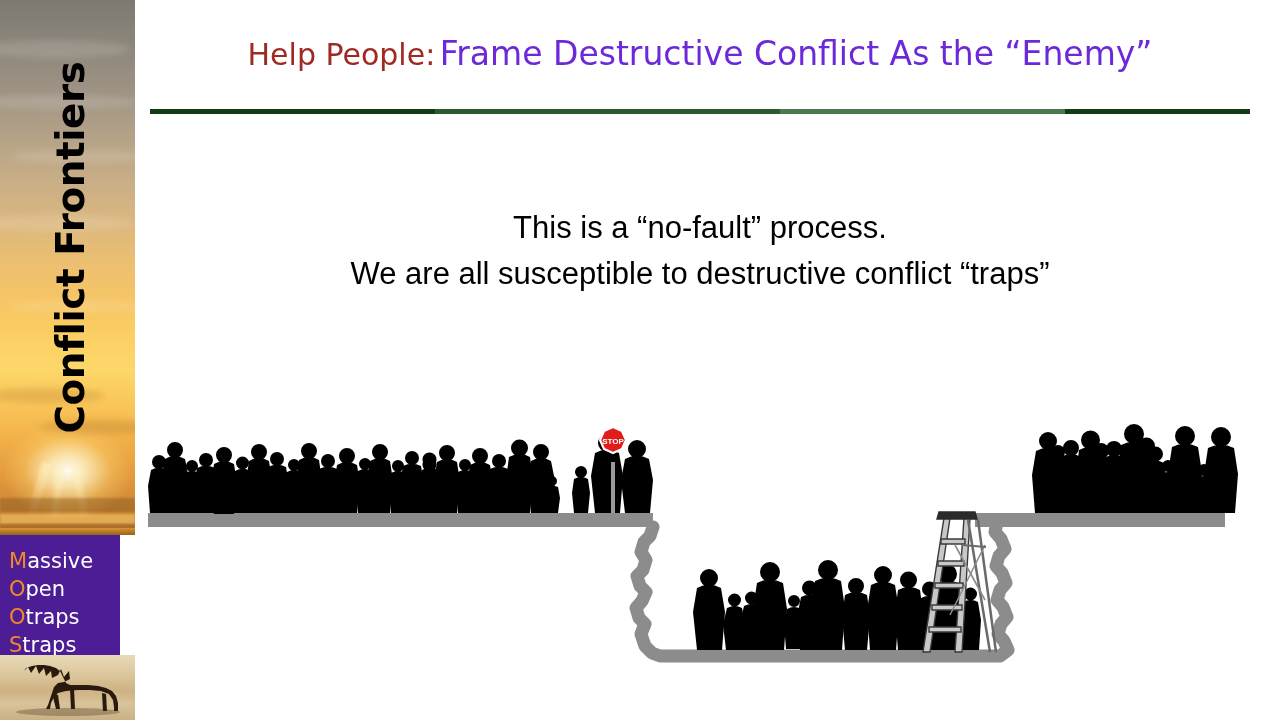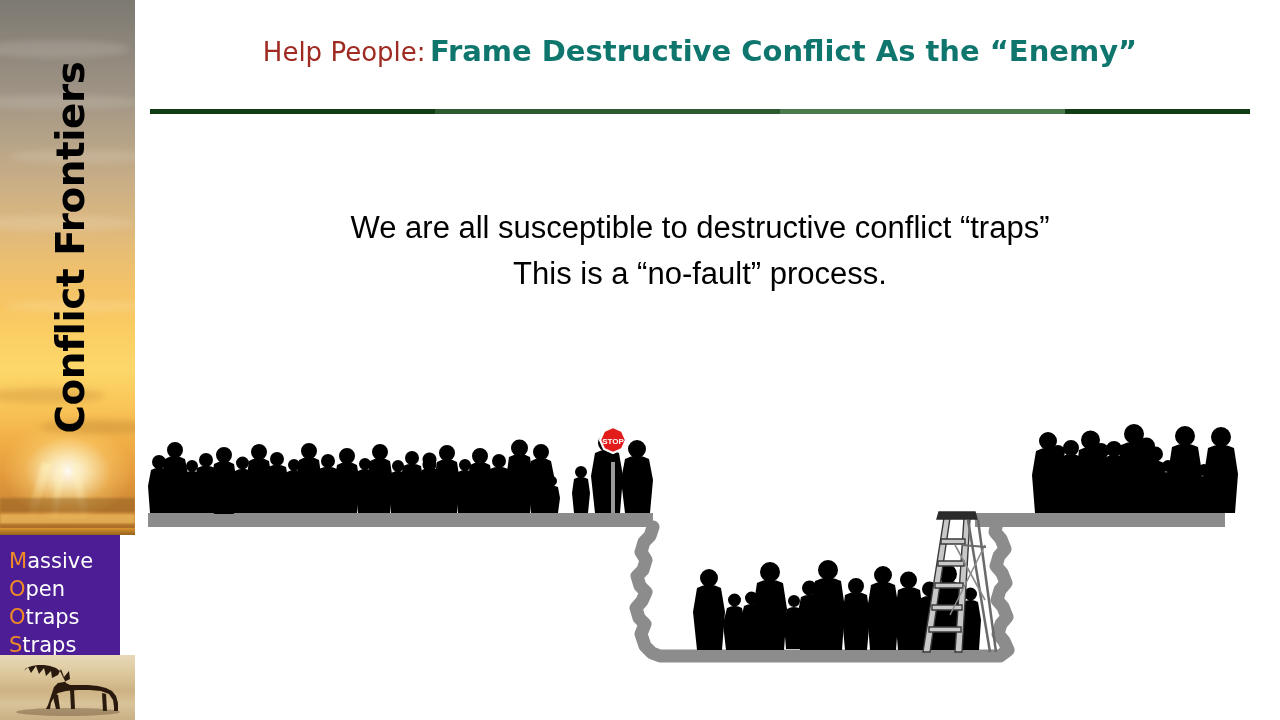--- a/index.html
+++ b/index.html
@@ -133,29 +133,29 @@
   
   #title {
     position: absolute;
     left: 150px;
     top: 34px;
     width: 1100px;
     text-align: center;
     white-space: nowrap;
   }
   #title .lead {
-    font-size: 26px;
+    font-size: 30px;
     font-weight: 400;
     color: #9e2a22;
     font-family: "DejaVu Sans", sans-serif;
   }
   #title .main {
-    font-size: 29px;
-    font-weight: bold;
-    color: #0f766e;
+    font-size: 33px;
+    font-weight: normal;
+    color: #6d28d9;
     font-family: "DejaVu Sans", sans-serif;
   }
   #title-rule {
     position: absolute;
     left: 150px;
     top: 109px;
     width: 1100px;
     height: 5px;
     background: #123d14;
   }
@@ -252,22 +252,22 @@
     <span class="main">Frame Destructive Conflict As the “Enemy”</span>
   </div>
   <div id="title-rule">
     <div class="seg" style="left:0px;   width:285px; background:#123d14;"></div>
     <div class="seg" style="left:285px; width:345px; background:#2d5a2f;"></div>
     <div class="seg" style="left:630px; width:285px; background:#4a7a4b;"></div>
     <div class="seg" style="left:915px; width:185px; background:#123d14;"></div>
   </div>
 
   <div id="body-text">
+    <div>This is a “no-fault” process.</div>
     <div>We are all susceptible to destructive conflict “traps”</div>
-    <div>This is a “no-fault” process.</div>
   </div>
 
   <svg id="illustration" viewBox="0 0 1280 720">
 
     <rect x="148" y="513" width="505" height="14" fill="#8c8c8c"></rect>
 
     <path d="M653 527 L650 536 L644 542 L641 552 L646 560 L643 570 L637 576 L640 586
              L646 592 L642 601 L636 608 L639 618 L645 624 L641 634 L645 646 L652 653
              L660 656 L1000 656 L1008 650 L1004 641 L998 634 L1001 624 L1007 617
              L1003 607 L997 600 L1000 590 L1006 583 L1002 573 L996 566 L999 556

